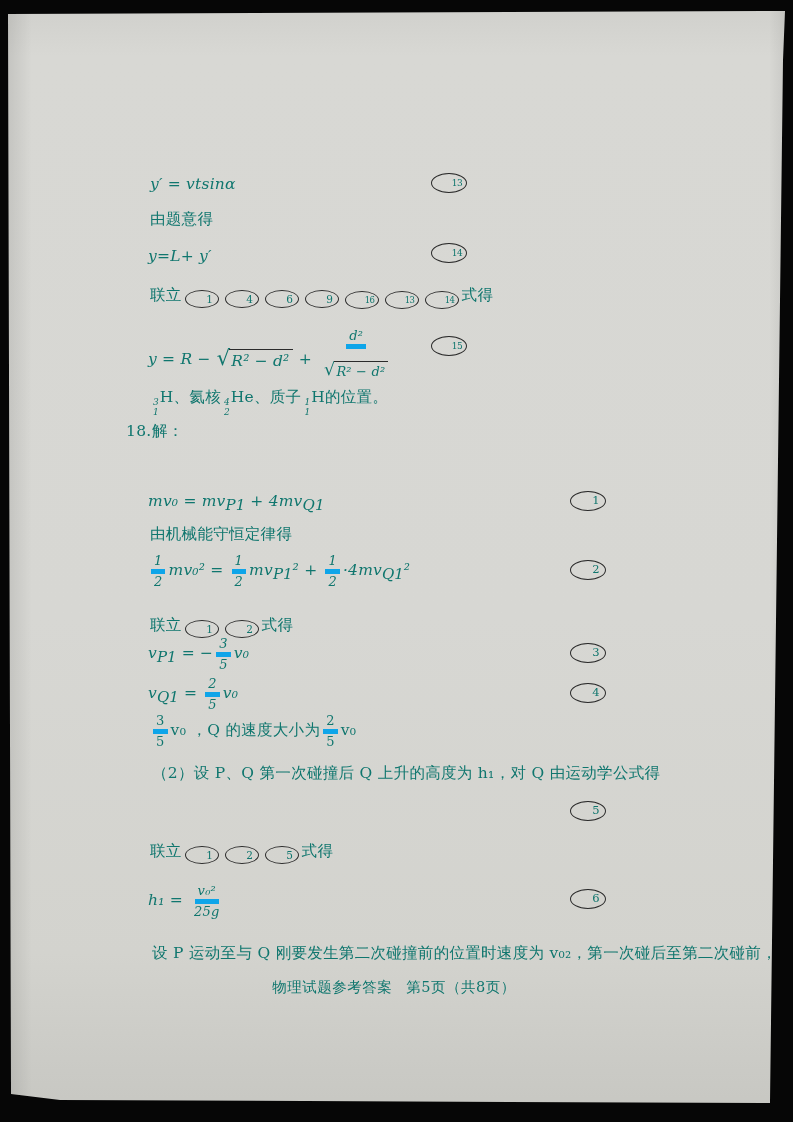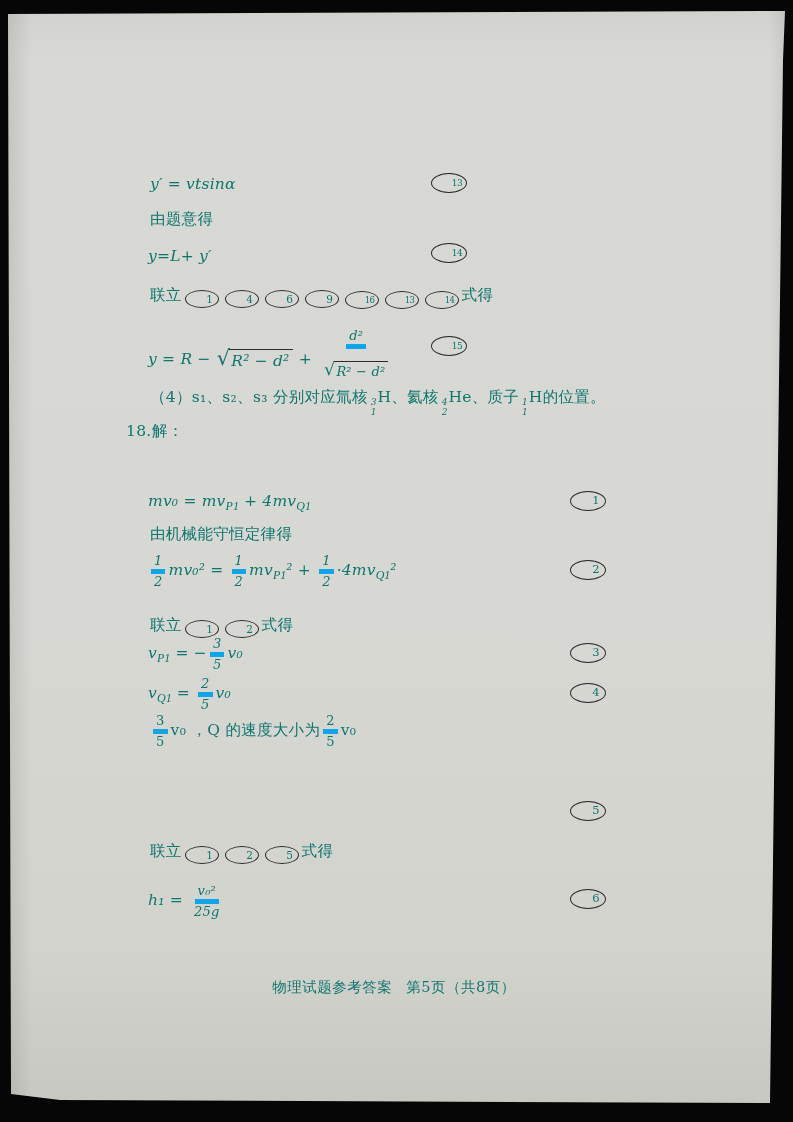--- a/index.html
+++ b/index.html
@@ -18,21 +18,21 @@
   }
   .content{position:absolute;inset:0;color:#0f766e;}
   .text-line{
     position:absolute;white-space:nowrap;
     font-size:15.5px;letter-spacing:0.3px;line-height:1.25;
   }
   .math{
     position:absolute;white-space:nowrap;
     font-style:italic;font-size:15.5px;letter-spacing:0.2px;
   }
-  .math sub{font-size:12px;font-style:italic;letter-spacing:0;font-family:Liberation Serif, serif;}
+  .math sub{font-size:15px;font-style:italic;letter-spacing:0;}
   .frac{
     display:inline-flex;flex-direction:column;align-items:center;
     vertical-align:middle;margin:0 3px;font-size:13px;line-height:1.2;
   }
   .frac .fn{border-bottom:5px solid #0ea5e9;padding:0 3px;}
   .frac .fd{padding:0 3px;}
   .sqrt{display:inline-flex;align-items:flex-start;vertical-align:middle;margin:12px 1px;}
   .sqrt::before{content:"√";font-style:normal;font-size:1.35em;line-height:0.95;margin-right:-1px;}
   .radicand{border-top:1.3px solid #2b2b2b;padding:2px 3px 0 2px;}
   .circ{
@@ -92,21 +92,21 @@
     <span class="frac">
       <span class="fn">d²</span>
       <span class="fd"><span class="sqrt">
             <span class="radicand">R² − d²</span>
           </span></span>
     </span>
   </div>
   <div class="circ eqtag two" style="left:431px;top:336px">15</div>
 
   <div class="text-line" style="left:150px;top:388px">
-    <span>（4）s₁、s₂、s₃ 分别对应氚核</span><span class="nuc">
+    <span class="nuc">
         <span>3</span>
         <span>1</span>
       </span><span class="nuc-sym">H</span><span>、氦核</span><span class="nuc">
         <span>4</span>
         <span>2</span>
       </span><span class="nuc-sym">He</span><span>、质子</span><span class="nuc">
         <span>1</span>
         <span>1</span>
       </span><span class="nuc-sym">H</span><span>的位置。</span>
   </div>
@@ -165,33 +165,39 @@
   <div class="text-line" style="left:150px;top:713px">
     <span class="frac">
         <span class="fn">3</span>
         <span class="fd">5</span>
       </span><span>v₀ ，Q 的速度大小为</span><span class="frac">
         <span class="fn">2</span>
         <span class="fd">5</span>
       </span><span>v₀</span>
   </div>
 
+  <div class="text-line" style="left:152px;top:764px">
+    <span>（2）设 P、Q 第一次碰撞后 Q 上升的高度为 h₁，对 Q 由运动学公式得</span>
+  </div>
 
   <div class="circ eqtag" style="left:570px;top:801px">5</div>
 
   <div class="text-line" style="left:150px;top:842px">
     <span>联立</span><span class="circ">1</span><span class="circ">2</span><span class="circ">5</span><span>式得</span>
   </div>
 
   <div class="math" style="left:148px;top:883px">
     <span>h₁ = </span><span class="frac">
         <span class="fn">v₀²</span>
         <span class="fd">25g</span>
       </span>
   </div>
   <div class="circ eqtag" style="left:570px;top:889px">6</div>
 
+  <div class="text-line" style="left:152px;top:944px">
+    <span>设 P 运动至与 Q 刚要发生第二次碰撞前的位置时速度为 v₀₂，第一次碰后至第二次碰前，</span>
+  </div>
 
   <div class="footer" style="top:978px">
     <span>物理试题参考答案</span><span class="gap"></span><span>第5页（共8页）</span>
   </div>
 
 </div>
 
 </body></html>

